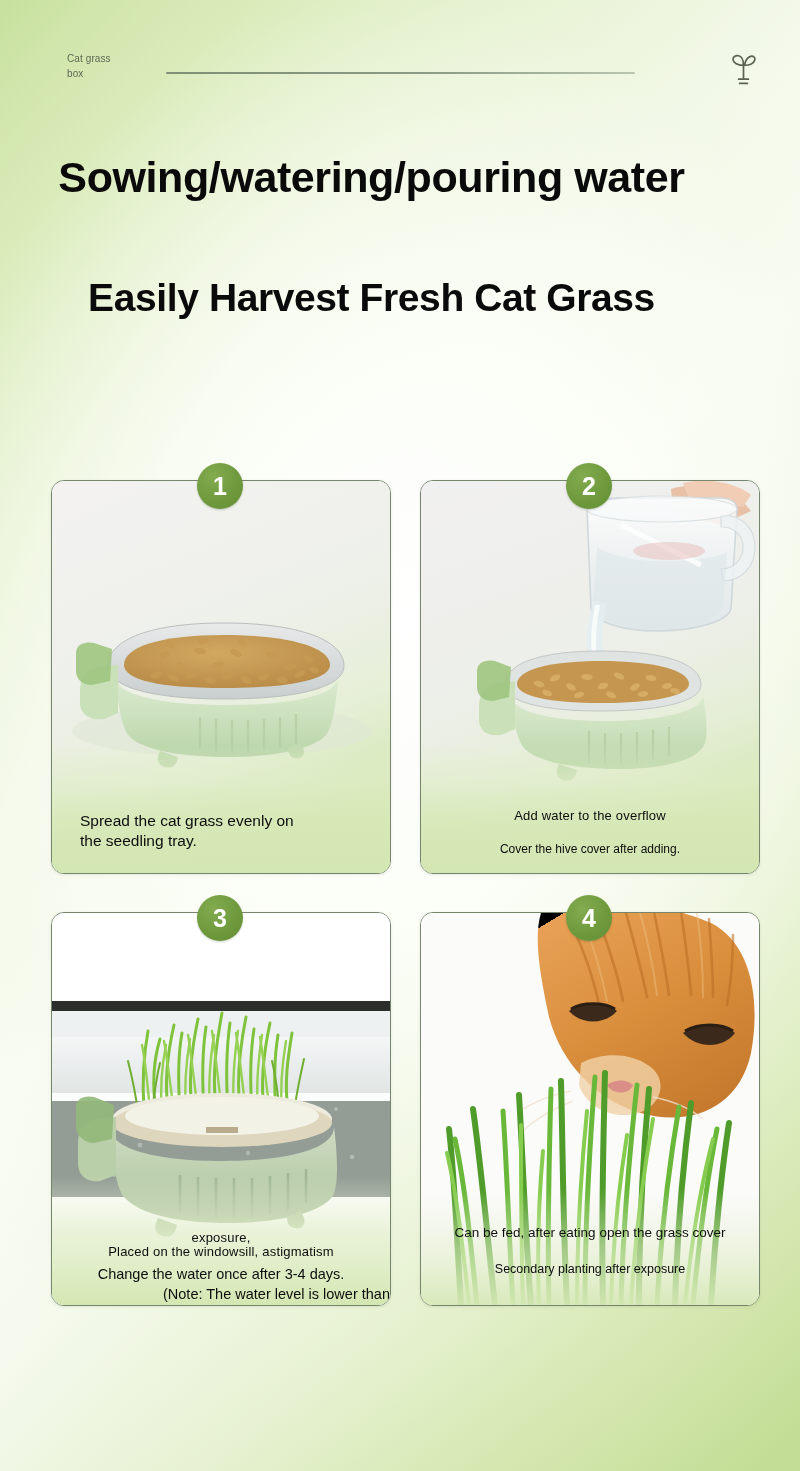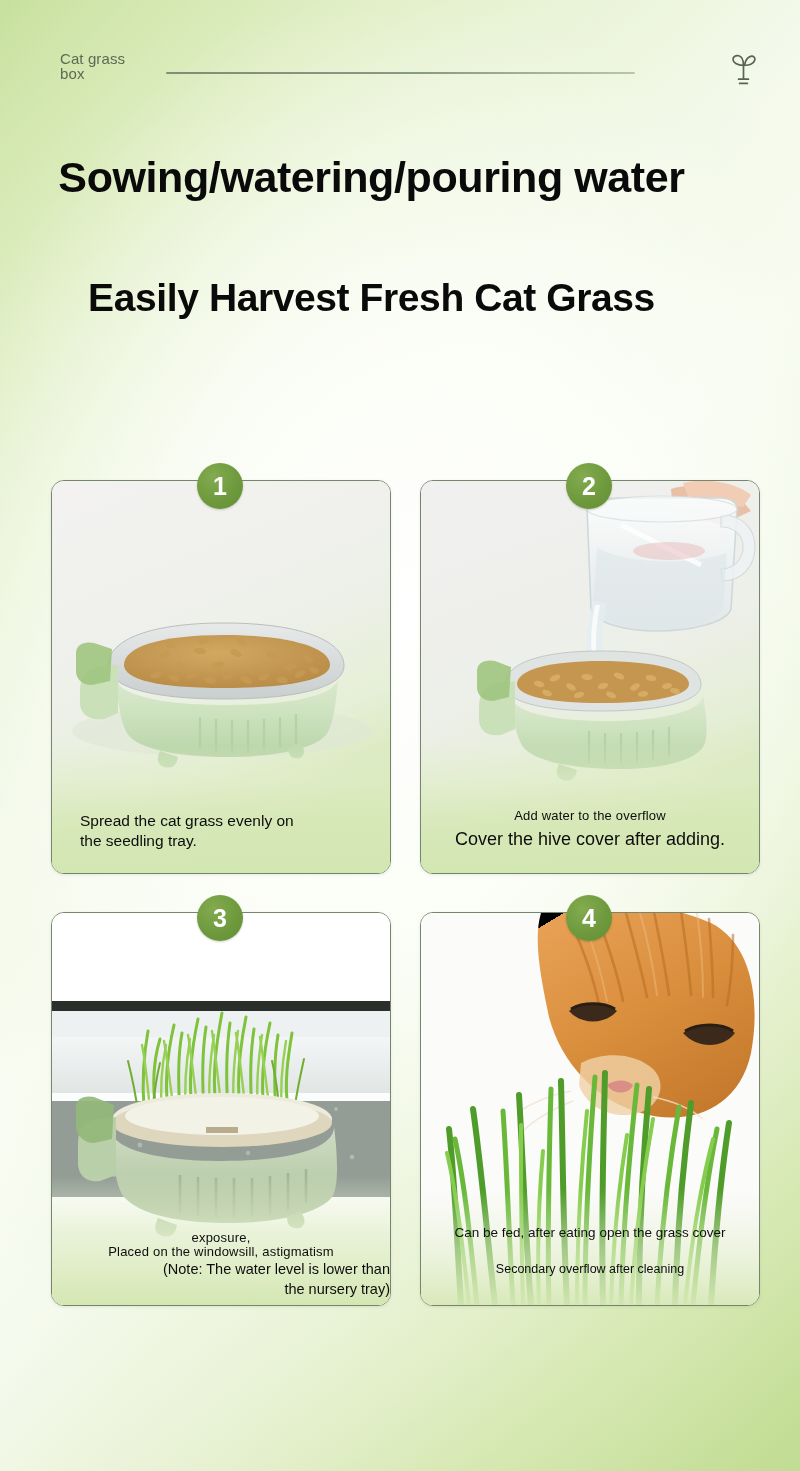--- a/index.html
+++ b/index.html
@@ -11,22 +11,22 @@
   }
   #page{
     position:absolute;inset:0;width:800px;height:1471px;overflow:hidden;
     background:
       radial-gradient(130% 95% at 50% 42%, rgba(255,255,255,0.97) 0%, rgba(252,254,248,0.86) 22%, rgba(240,248,226,0.35) 45%, rgba(255,255,255,0) 68%),
       linear-gradient(135deg,#c0dc92 0%, #cfe5a6 11%, #e4f0cd 23%, #f4f9ec 36%, #fbfdf7 48%, #f5faee 60%, #e7f1d2 73%, #d2e6ab 86%, #c1dc93 100%);
   }
   
   .header{position:absolute;left:0;top:52px;width:800px;height:50px;}
   .brand{
-    position:absolute;left:60px;top:0px;width:110px;
-    font-size:15px;line-height:14.5px;color:#5c6b52;letter-spacing:.1px;
+    position:absolute;left:67px;top:0px;width:110px;
+    font-size:10px;line-height:14.5px;color:#5c6b52;letter-spacing:.1px;
   }
   .hrule{
     position:absolute;left:166px;top:20px;width:469px;height:2px;
     background:linear-gradient(90deg,#7f8f77 0%,#8b9a83 55%,#b9c4b1 100%);
     border-radius:1px;
   }
   .sprout{position:absolute;left:726px;top:-3px;width:36px;height:40px;}
   
   .title1,.title2{
     position:absolute;left:0;width:743px;text-align:center;color:#0a0a0a;
@@ -55,21 +55,21 @@
   #badge2{left:566px;top:463px;}
   #badge3{left:197px;top:895px;}
   #badge4{left:566px;top:895px;}
   .photo{position:absolute;left:0;top:0;width:100%;height:100%;}
   
   .cap{position:absolute;left:0;width:100%;z-index:4;color:#0d0d0d;font-weight:400;}
   .cap-lg{font-size:15.5px;line-height:20px;}
   .cap-sm{font-size:13px;line-height:14px;letter-spacing:.2px;}
   #cap1{top:330px;padding:0 28px;box-sizing:border-box;text-align:left;}
   #cap2{top:328px;text-align:center;}
-  #cap2 .l2{font-size:18px;margin-top:6px;}
+  #cap2 .l2{font-size:12px;margin-top:16px;}
   #cap3{top:318px;text-align:center;}
   #cap3 .l2{font-size:14.5px;margin-top:5px;}
   #cap3 .l3{font-size:14.5px;line-height:19px;margin-top:1px;text-align:right;}
   #cap4{top:312px;text-align:center;}
   #cap4 .l1{font-size:13.5px;color:#101010;}
   #cap4 .l2{font-size:12.5px;margin-top:22px;}
   .fade-bottom{
     position:absolute;left:0;bottom:0;width:100%;height:128px;z-index:2;
     background:linear-gradient(180deg,rgba(226,238,205,0) 0%,rgba(224,237,200,.55) 28%,rgba(214,232,182,.88) 62%,#d2e6b2 100%);
   }
@@ -352,20 +352,21 @@
       </g>
       <path d="M26 230 C26 216 32 208 46 206 L64 204 L64 262 L48 268 C32 270 26 260 26 250 Z" fill="#b9cfa9"></path>
       <path d="M24 194 C24 186 32 182 42 184 L62 192 L60 226 L42 230 C32 230 24 222 24 214 Z" fill="#93b97a" opacity="0.92"></path>
       <path d="M106 305 q-7 14 4 18 q13 3 15 -11 Z" fill="#b3c9a3"></path>
       <path d="M248 298 q9 12 0 17 q-13 2 -13 -11 Z" fill="#b3c9a3"></path>
       <rect x="0" y="262" width="338" height="130" fill="url(#fade3)"></rect>
     </svg>
     <div class="cap" id="cap3">
       <div class="cap-sm">exposure,</div>
       <div class="cap-sm">Placed on the windowsill, astigmatism</div>
+      <div class="l2 cap-lg">Change the water once after 3-4 days.</div>
       <div class="l3 cap-lg">(Note: The water level is lower than</div>
       <div class="l3 cap-lg">the nursery tray)</div>
     </div>
   </div>
 
   <div class="badge" id="badge4">4</div>
   <div class="card" id="card4">
     <svg class="photo" viewBox="0 0 338 392" preserveAspectRatio="none">
       <defs>
         <linearGradient id="fur4" x1="0.2" y1="0" x2="0.8" y2="1">
@@ -438,17 +439,17 @@
           <path d="M210 392 C214 324 222 262 232 206"></path>
           <path d="M264 392 C270 332 280 272 292 226"></path>
           <path d="M118 392 C116 336 118 282 122 238"></path>
           <path d="M190 392 C192 330 198 272 206 222"></path>
         </g>
       </g>
       <rect x="0" y="276" width="338" height="116" fill="url(#fade4)"></rect>
     </svg>
     <div class="cap" id="cap4">
       <div class="l1">Can be fed, after eating open the grass cover</div>
-      <div class="l2">Secondary overflow after cleaning</div>
+      <div class="l2">Secondary planting after exposure</div>
     </div>
   </div>
 
 </div>
 
 </body></html>

